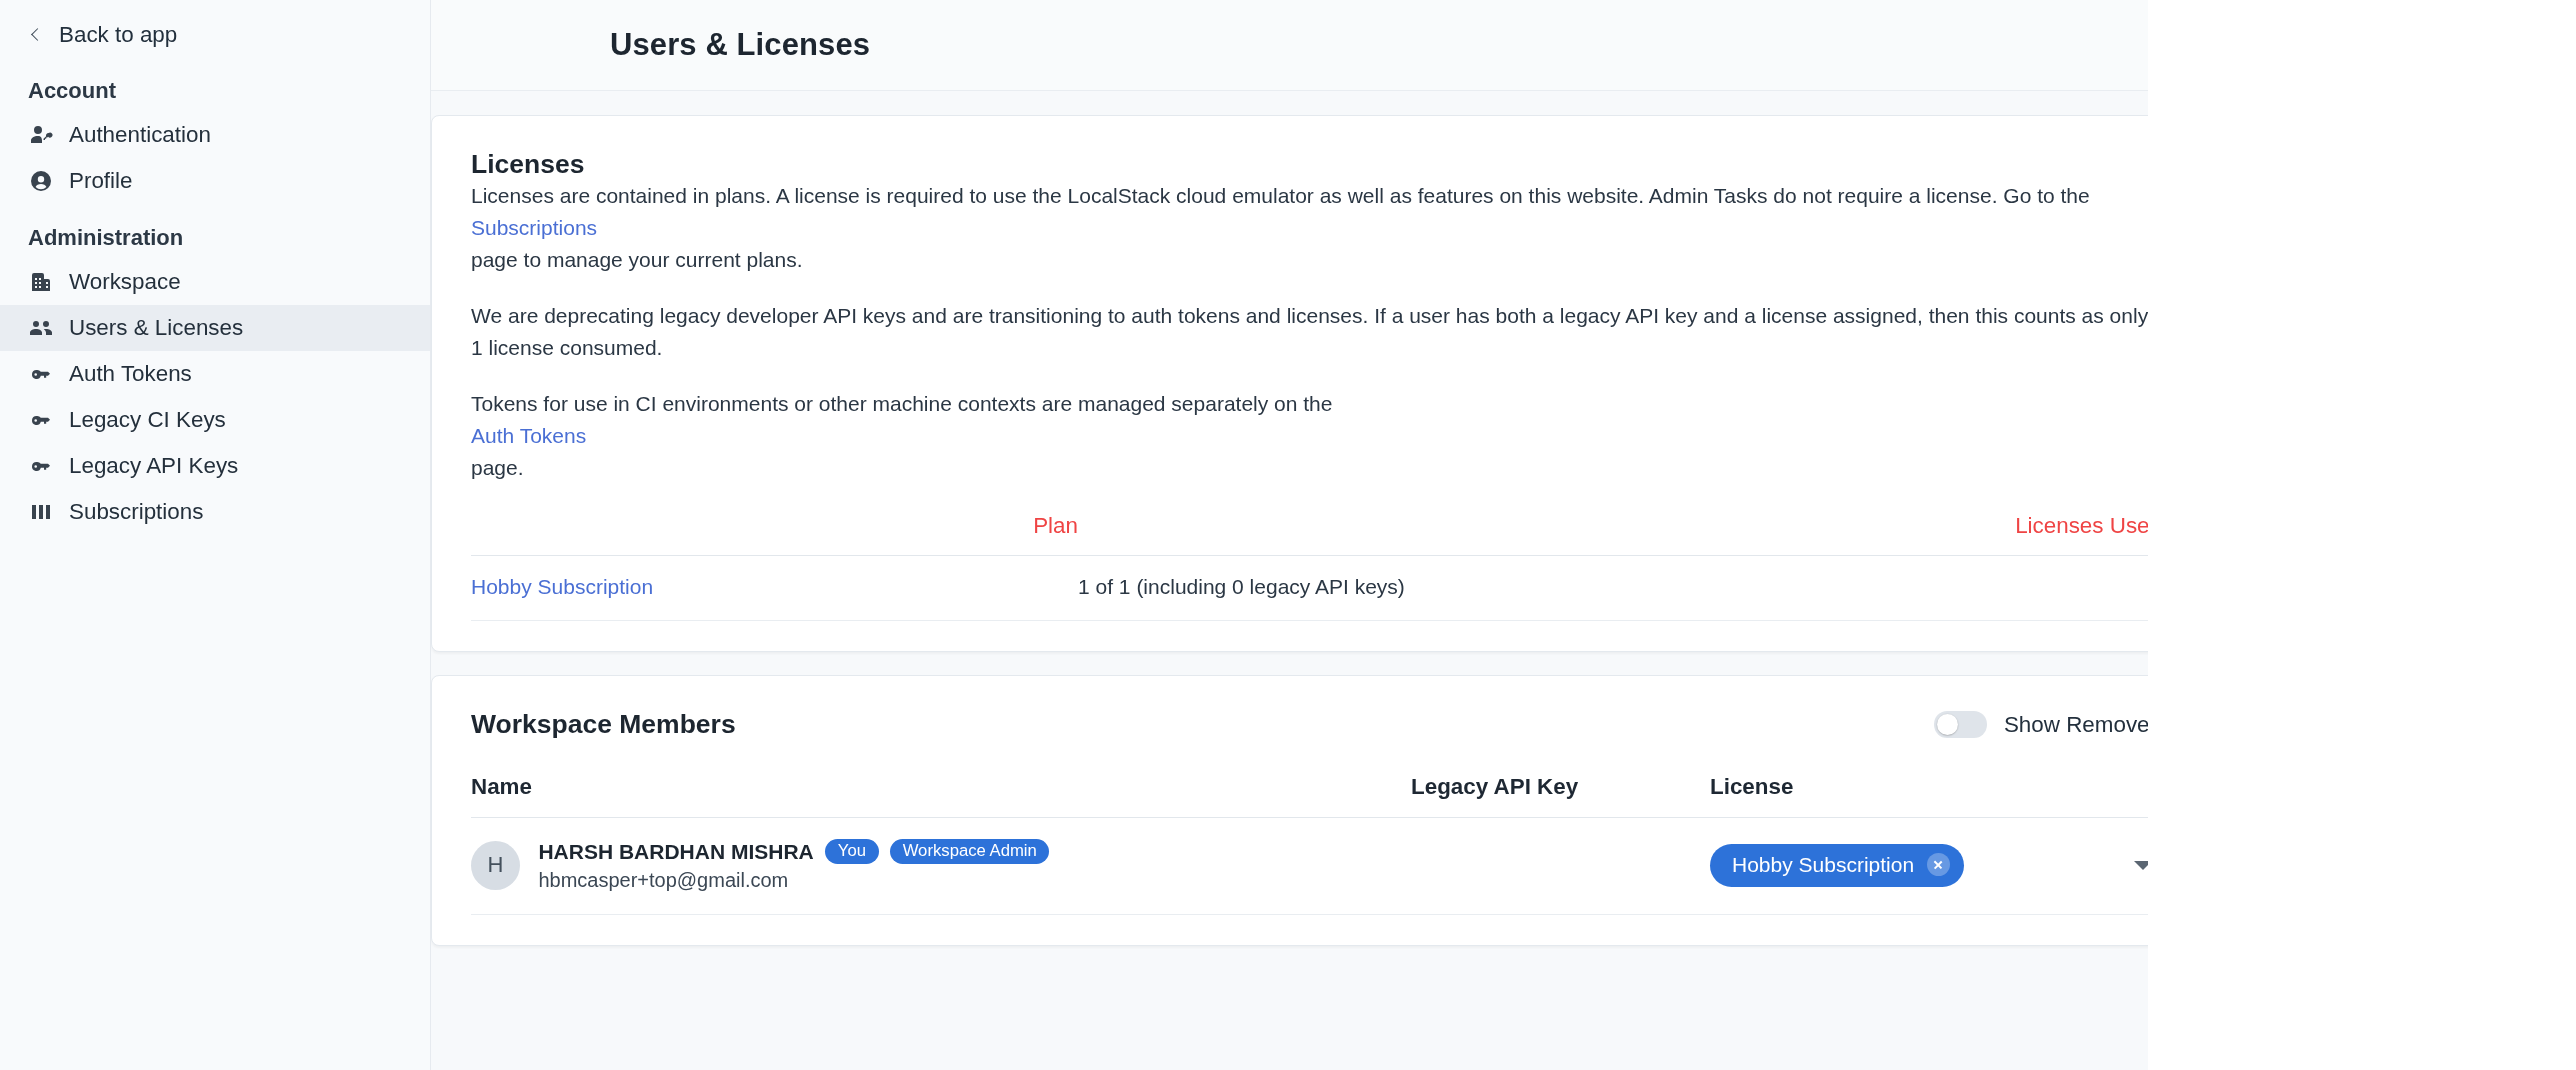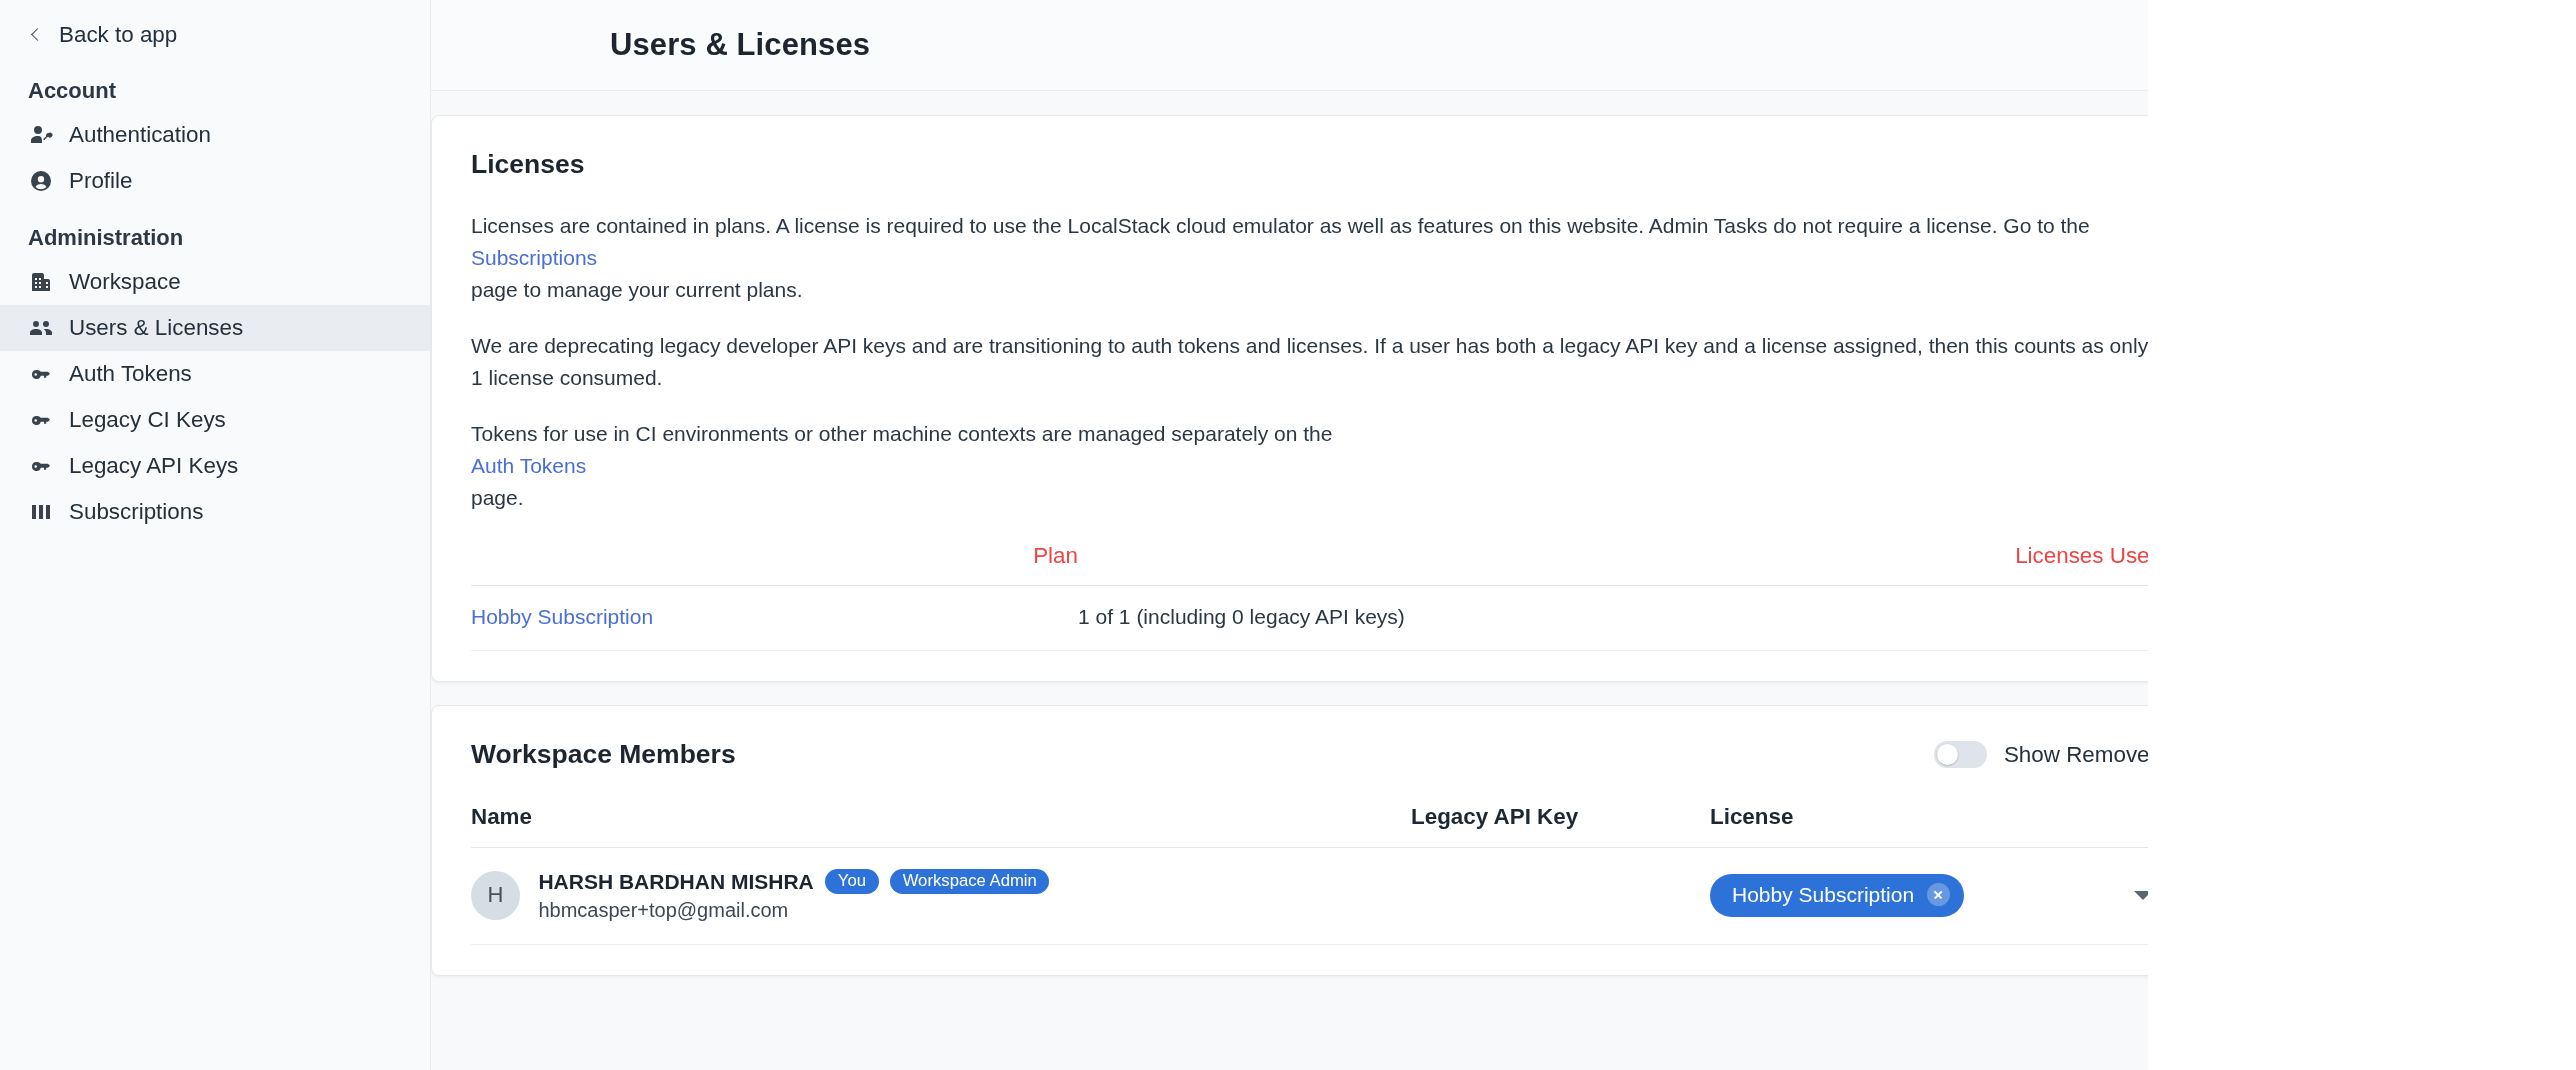--- a/index.html
+++ b/index.html
@@ -113,21 +113,20 @@
     box-shadow: 0 1.2px 2.3px rgba(15,25,35,0.04);
     margin-bottom: 23px;
   }
   .card-inner {
     padding: 33px 39px 30px 39px;
   }
   .card-title {
     font-size: 26.5px;
     font-weight: bold;
     color: #1d2630;
-    margin-bottom: 30px;
   }
   .para {
     font-size: 21px;
     line-height: 32px;
     color: #2b3744;
     margin-bottom: 24px;
   }
   .link {
     color: #4a6fd4;
     cursor: pointer;

